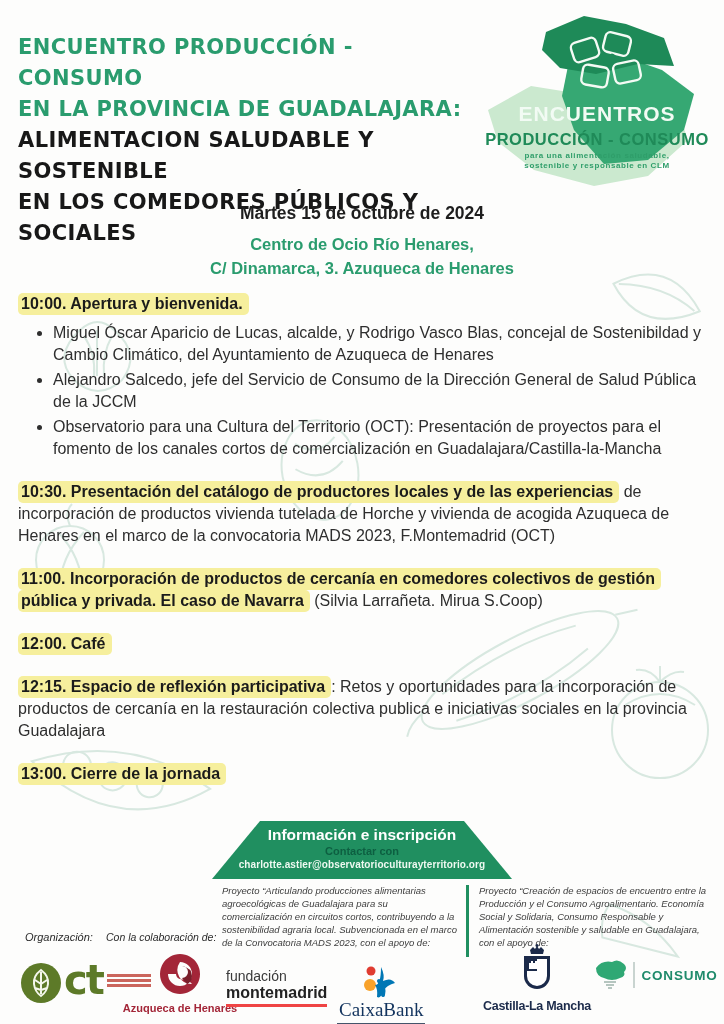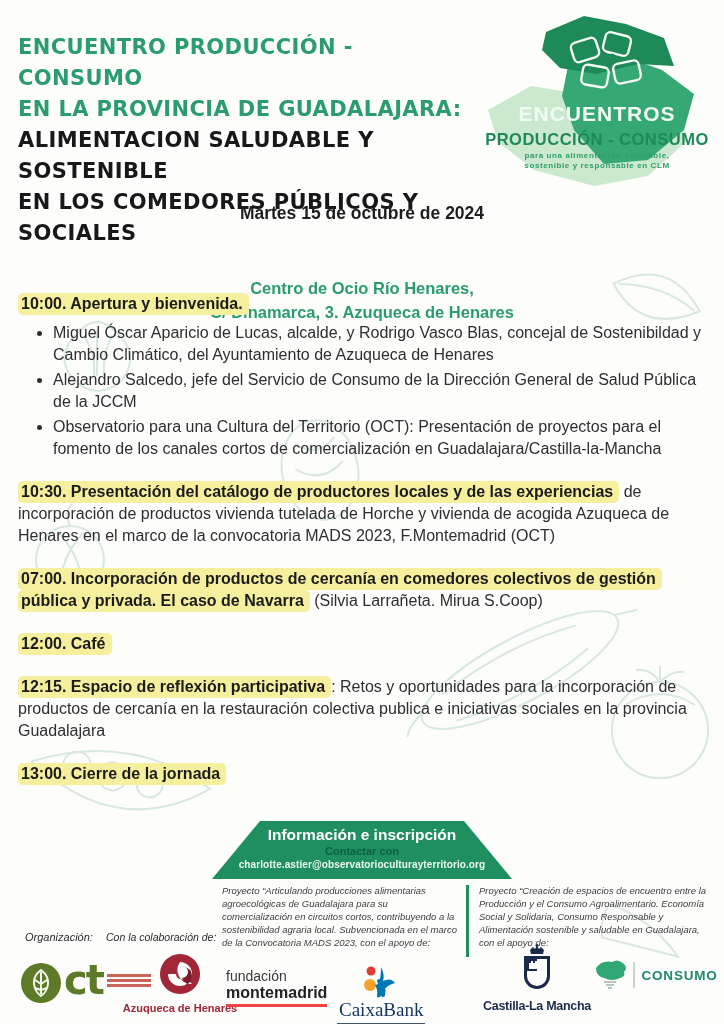--- a/index.html
+++ b/index.html
@@ -25,21 +25,21 @@
   .clm-logo svg { position:absolute; inset:0; }
   .logo-text { position:absolute; width:100%; text-align:center; font-weight:bold; }
   .logo-title { top:94px; font-size:21px; color:#f2fbf4; letter-spacing:1px; }
   .logo-sub { top:122px; font-size:16.5px; color:#1f8a58; letter-spacing:0.5px; }
   .logo-tag { top:143px; font-size:8px; color:#2f9e6a; line-height:10px; letter-spacing:0.6px; }
 
   
   .date-line { position:absolute; top:203px; left:0; width:100%; text-align:center;
     font-size:17.5px; font-weight:bold; color:#1e1e1e; }
   .venue-lines { position:absolute; top:232px; left:0; width:100%; text-align:center;
-    font-size:16.5px; font-weight:bold; color:#2a9c6e; line-height:24px;margin-top:44px; }
+    font-size:16.5px; font-weight:bold; color:#2a9c6e; line-height:24px; }
 
   
   .schedule { position:absolute; left:18px; top:293px; width:690px;
     font-size:16px; line-height:22px; color:#2e2e2e; }
   .sec { margin-bottom:21px; }
   .hl {
     background:#f6ef9d; font-weight:bold; color:#1b1b1b;
     padding:2px 6px 3px 3px; border-radius:5px;
     box-decoration-break:clone; -webkit-box-decoration-break:clone;
   }
@@ -191,21 +191,21 @@
           <li>Alejandro Salcedo, jefe del Servicio de Consumo de la Dirección General de Salud Pública  de la JCCM</li>
           <li>Observatorio para una Cultura del Territorio (OCT): Presentación de proyectos para el fomento de los canales cortos de comercialización en Guadalajara/Castilla-la-Mancha</li>
         </ul>
       </div>
 
       <div class="sec-para">
         <span class="hl">10:30. Presentación del catálogo de productores locales y de las experiencias</span><span> de incorporación de productos vivienda tutelada de Horche y vivienda de acogida Azuqueca de Henares en el marco de la convocatoria MADS 2023, F.Montemadrid (OCT)</span>
       </div>
 
       <div class="sec-para">
-        <span class="hl">07:00. Incorporación de productos de cercanía en comedores colectivos de gestión pública y privada. El caso de Navarra</span><span> (Silvia Larrañeta. Mirua S.Coop)</span>
+        <span class="hl">11:00. Incorporación de productos de cercanía en comedores colectivos de gestión pública y privada. El caso de Navarra</span><span> (Silvia Larrañeta. Mirua S.Coop)</span>
       </div>
 
       <div class="sec-para">
         <span class="hl">12:00. Café</span>
       </div>
 
       <div class="sec-para">
         <span class="hl">12:15. Espacio de reflexión participativa</span><span>: Retos y oportunidades para la incorporación de productos de cercanía en la restauración colectiva publica e iniciativas sociales en la provincia Guadalajara</span>
       </div>
 

